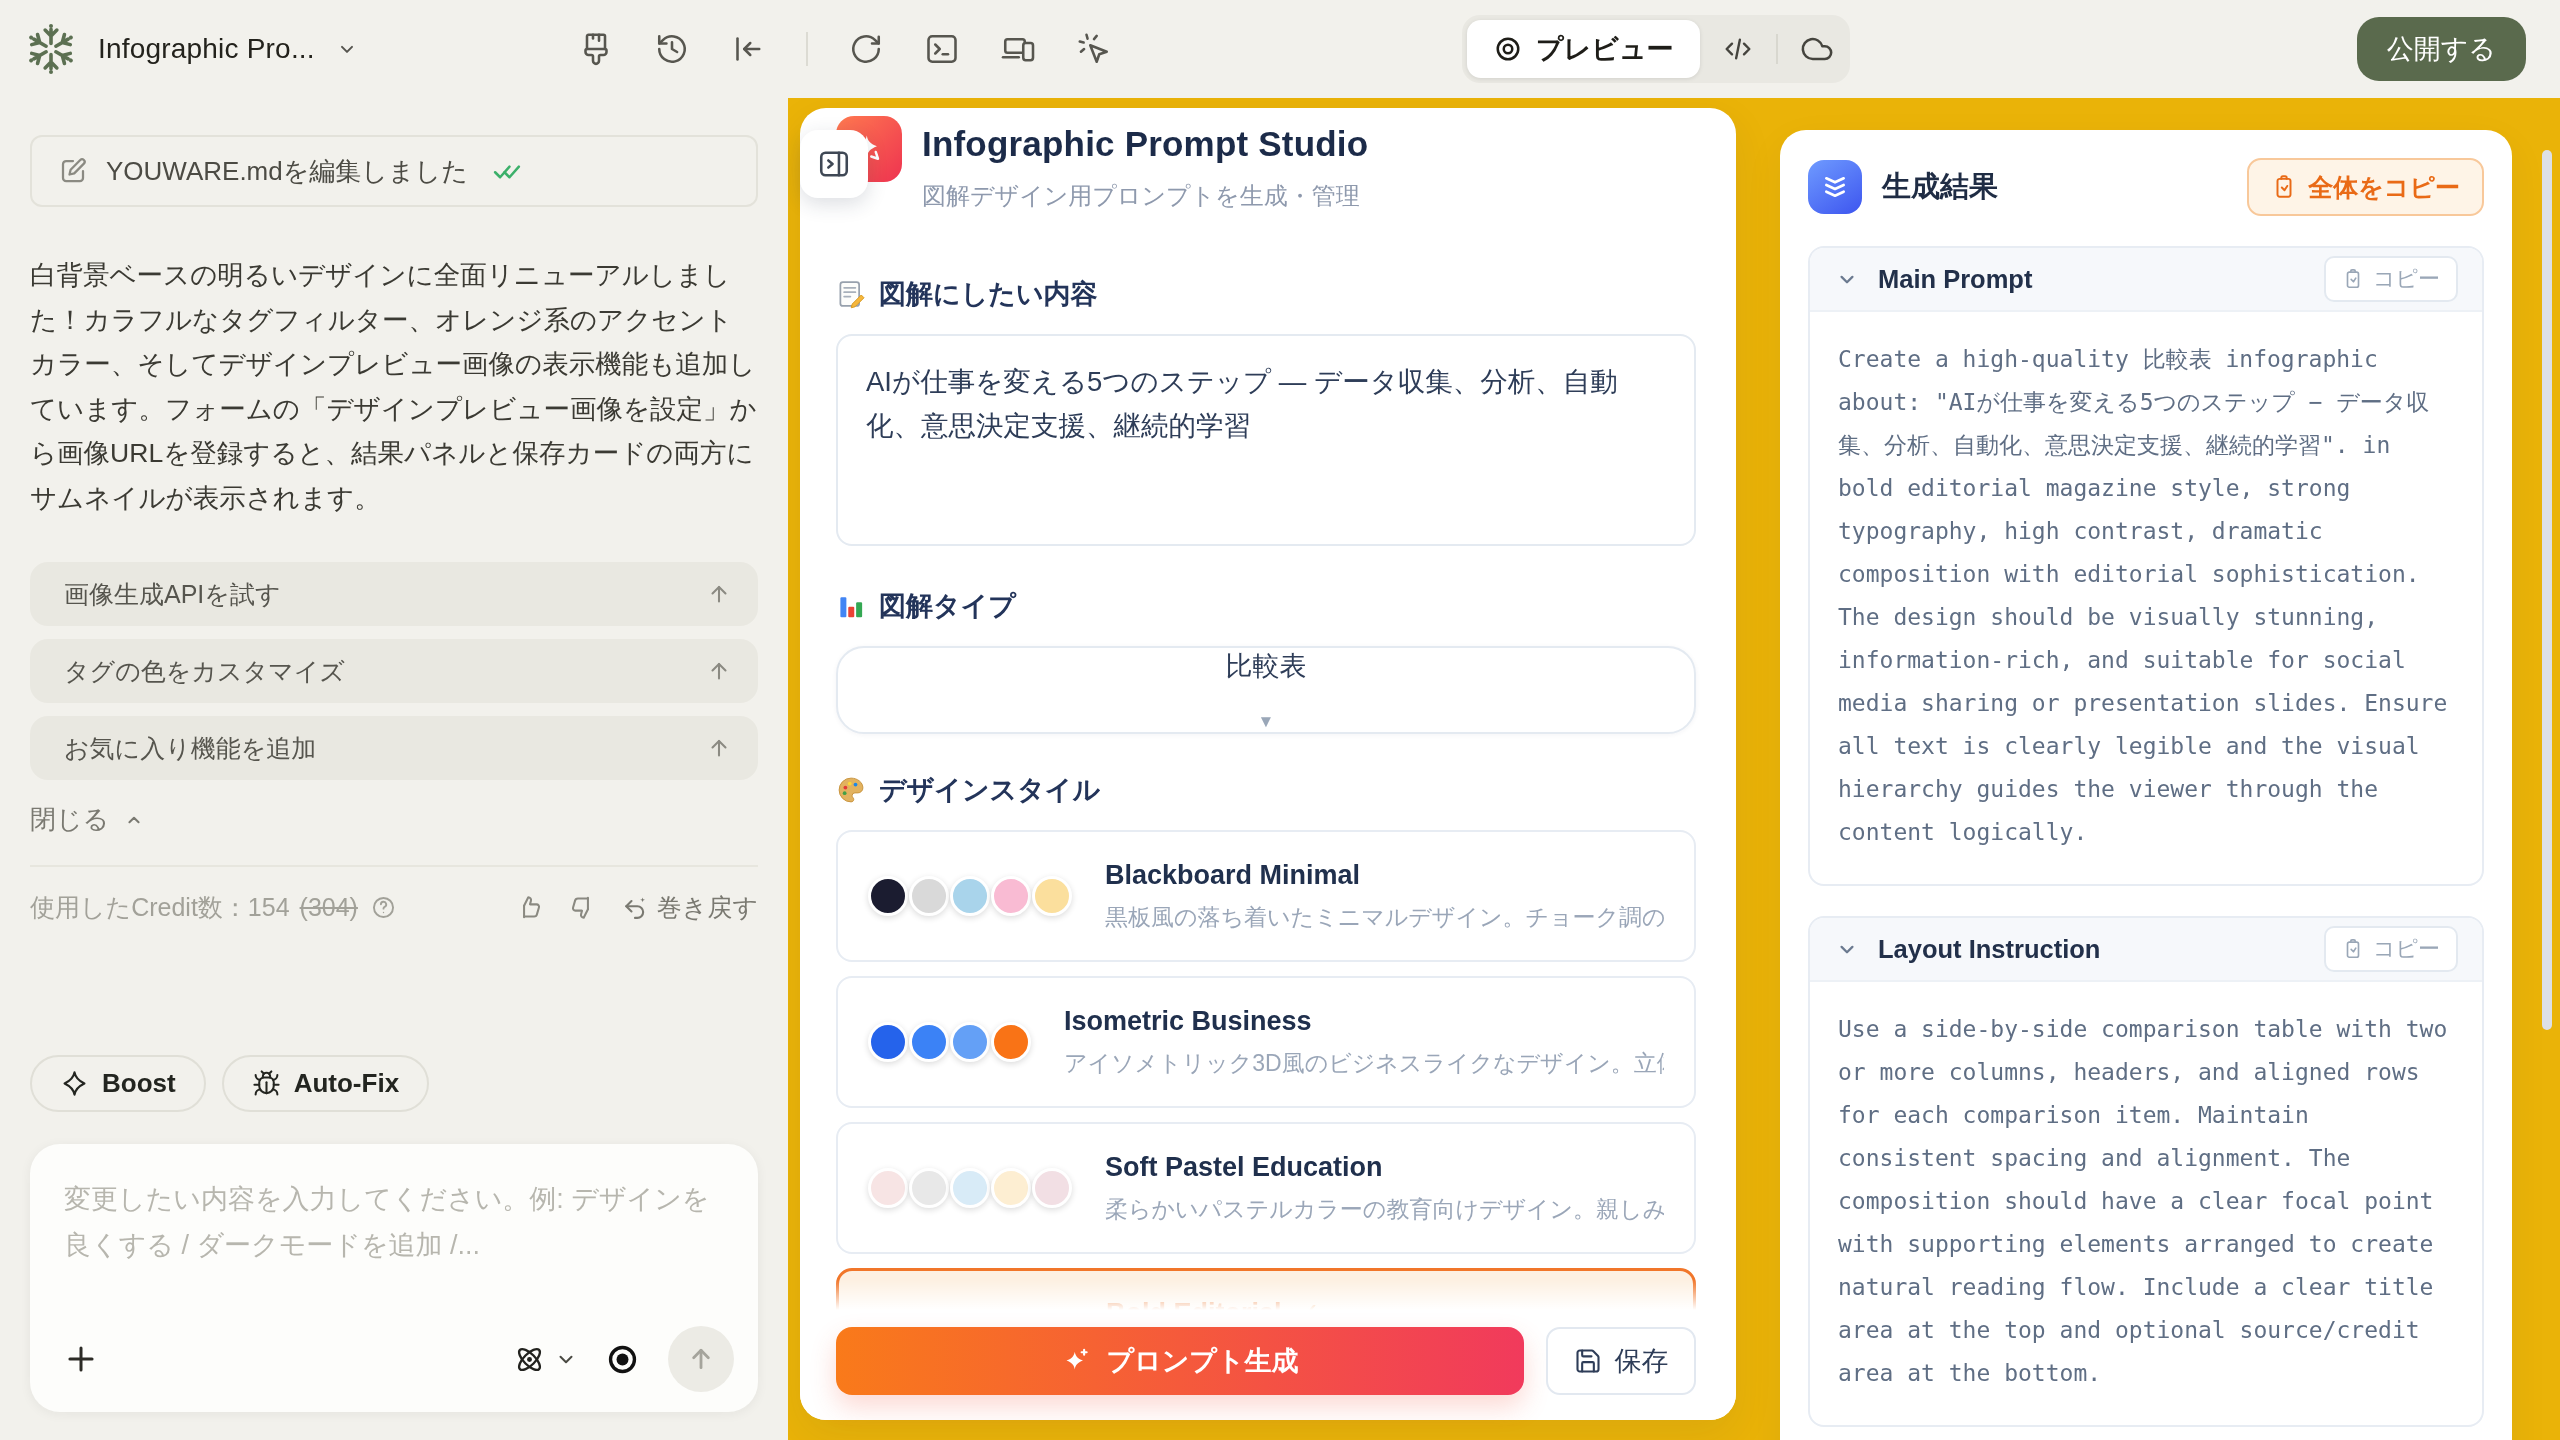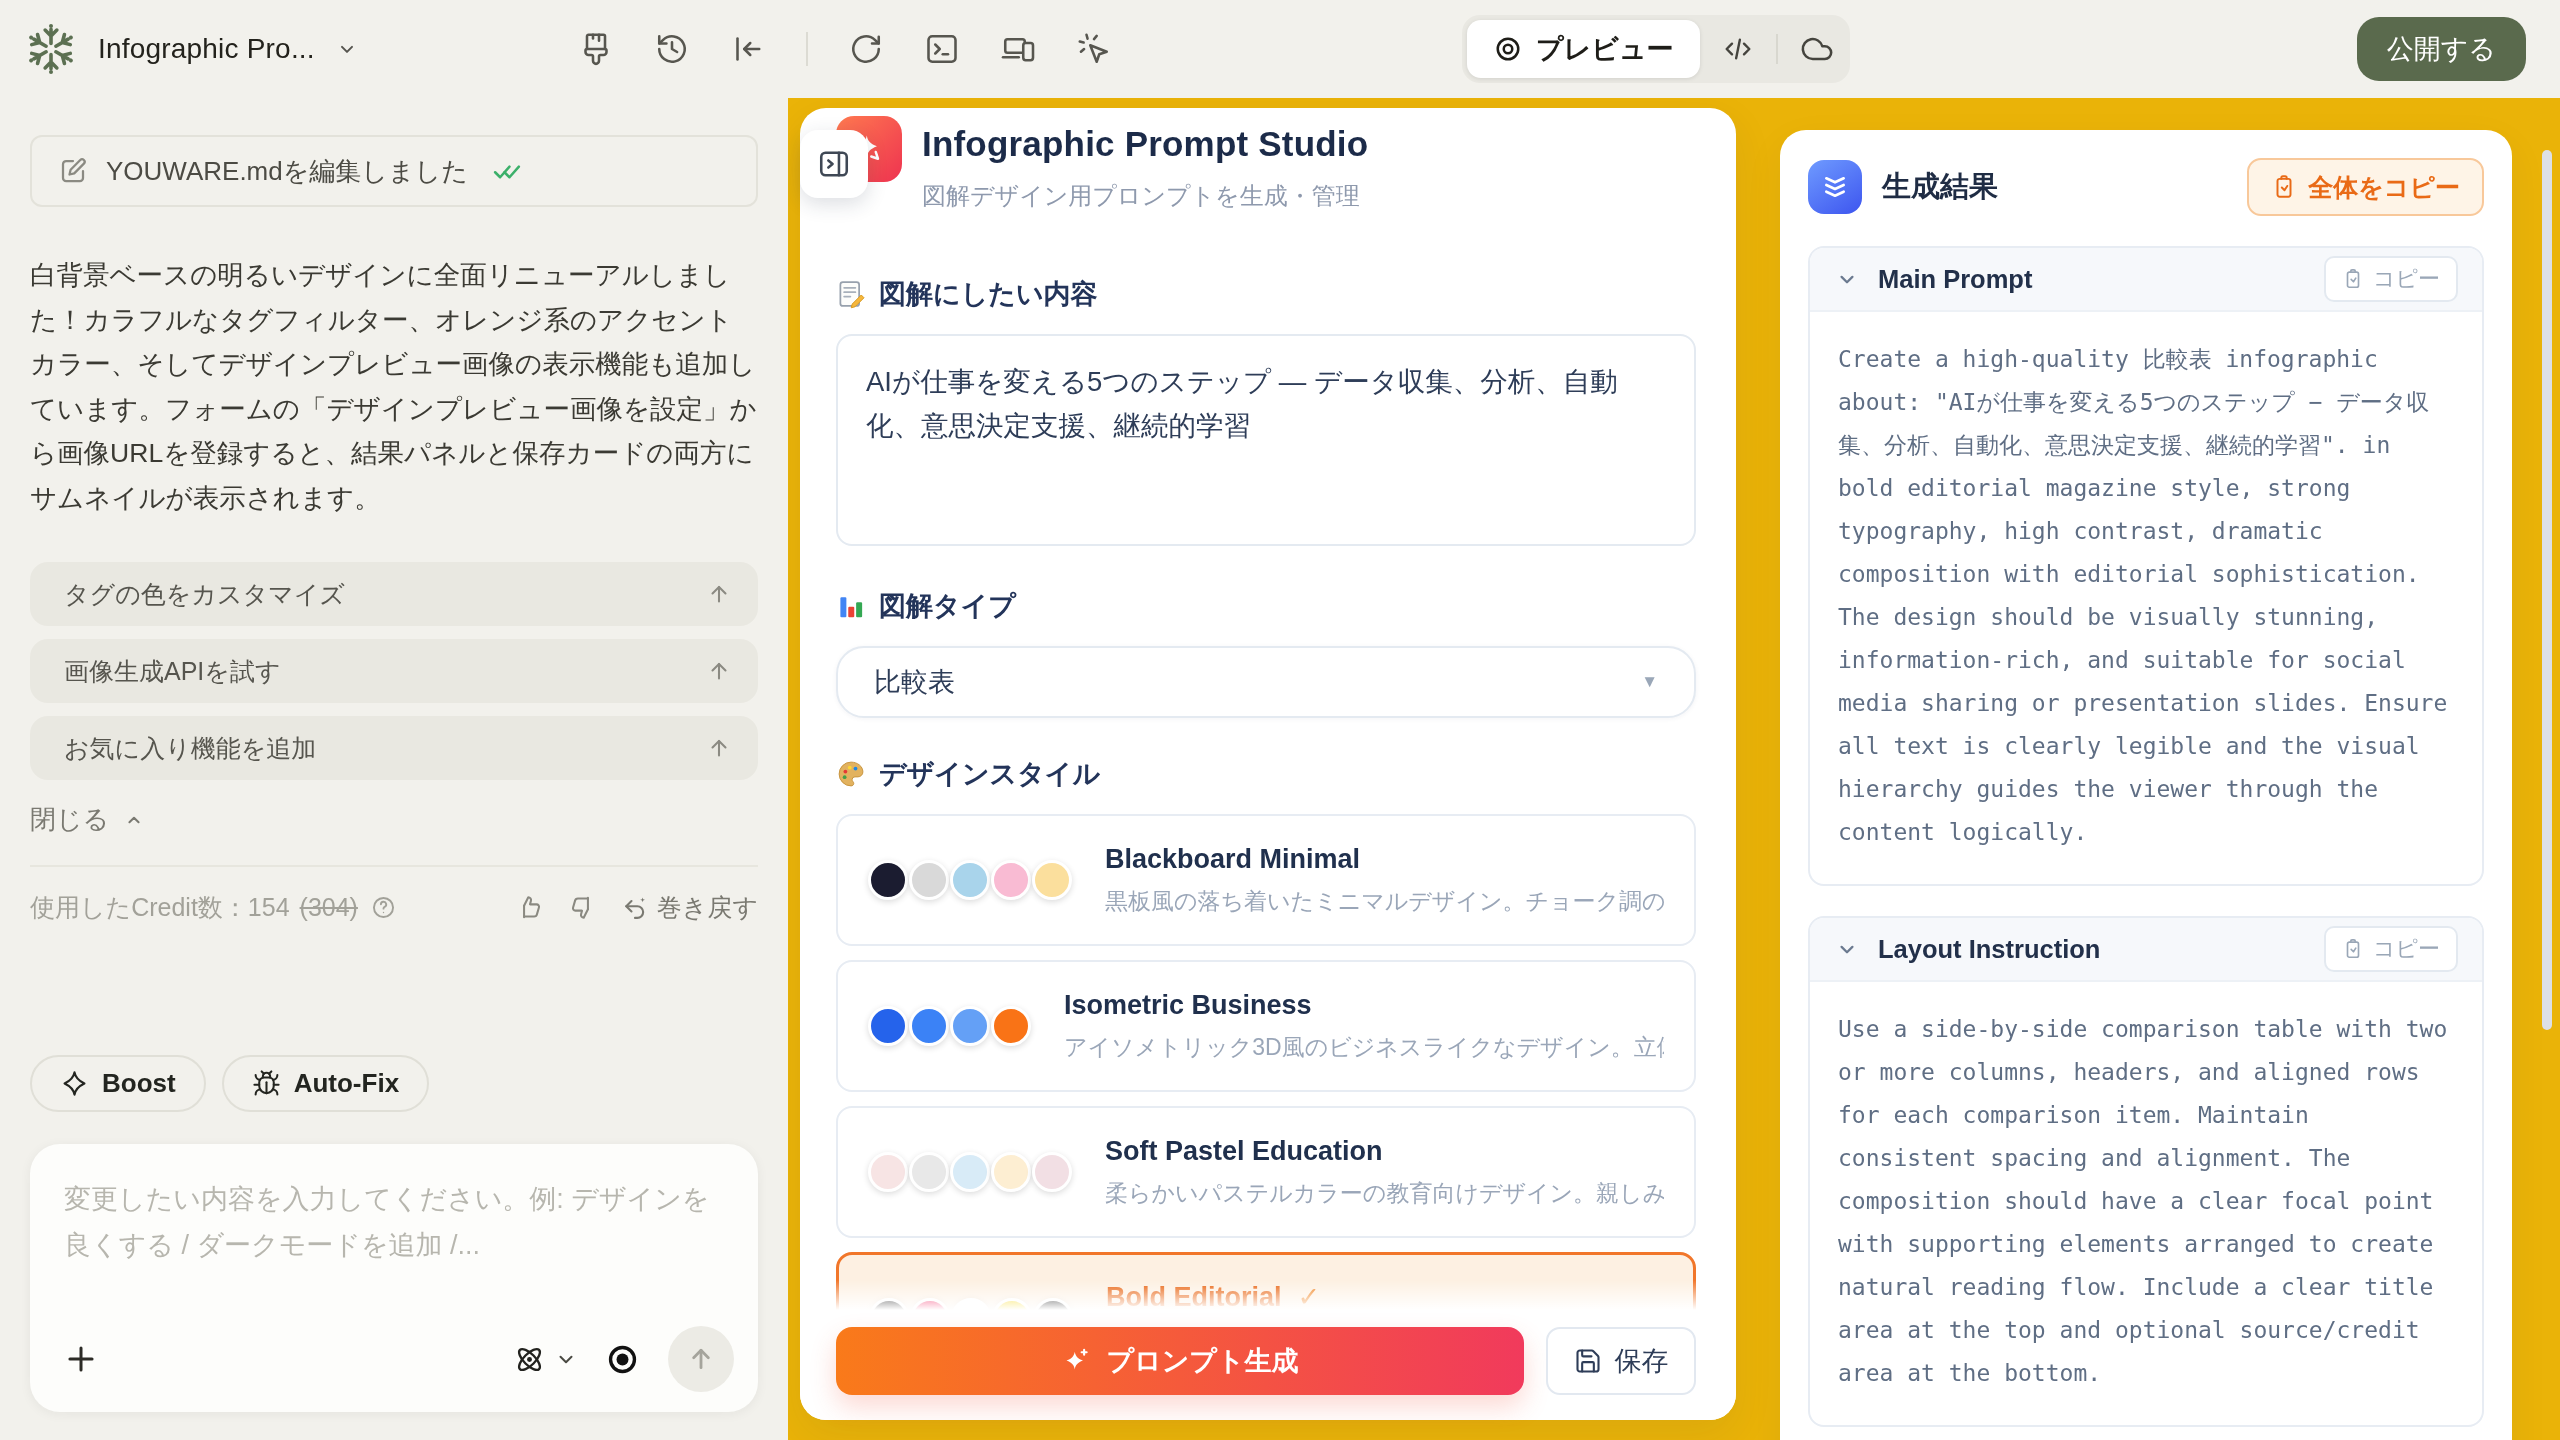--- a/index.html
+++ b/index.html
@@ -53,21 +53,21 @@
   .form-card { position:absolute; left:12px; top:10px; width:936px; height:1312px; background:#fff; border-radius:26px; box-shadow:0 14px 40px rgba(35,48,77,.08); }
   .panel-toggle-btn { position:absolute; left:0; top:22px; width:68px; height:68px; background:#fff; border-radius:18px; box-shadow:0 6px 20px rgba(35,48,77,.16); display:flex; align-items:center; justify-content:center; color:#3f4855; z-index:5; cursor:pointer; }
   .app-icon { position:absolute; left:36px; top:8px; width:66px; height:66px; border-radius:18px; background:linear-gradient(135deg,#ff7a50,#ee3350); display:flex; align-items:center; justify-content:center; z-index:1; }
   .app-header-text { position:absolute; left:122px; top:16px; }
   .app-title { font-size:35px; font-weight:800; color:#1c2b49; letter-spacing:.2px; }
   .app-subtitle { margin-top:16px; font-size:24px; color:#8e99ad; }
   .form-body { position:absolute; left:36px; right:40px; top:168px; }
   .field-label { display:flex; gap:13px; align-items:center; font-size:27px; font-weight:700; color:#23345a; margin:38px 0 22px; }
   .field-label:first-child { margin-top:0; }
   .content-box { width:100%; height:212px; border:2px solid #e4eaf1; border-radius:16px; padding:24px 28px; font-family:inherit; font-size:27.5px; line-height:44px; color:#2e3d58; resize:none; outline:none; background:#fff; }
-  .type-select { height:72px; border:2px solid #e4eaf1; border-radius:28px; box-shadow:0 1px 5px rgba(35,48,77,.05); display:flex; align-items:center; justify-content:space-between; padding:0 36px; font-size:27px; color:#2e3d58; background:#fff; cursor:pointer; }
+  .type-select { height:88px; border:2px solid #e4eaf1; border-radius:28px; box-shadow:0 1px 5px rgba(35,48,77,.05); display:flex; align-items:center; justify-content:space-between; padding:0 36px; font-size:27px; color:#2e3d58; background:#fff; cursor:pointer;flex-direction:column; }
   .select-caret { font-size:17px; color:#9aa7b8; }
   .style-list { display:flex; flex-direction:column; gap:14px; }
   .style-card { height:132px; border:2px solid #e7ecf3; border-radius:16px; display:flex; align-items:center; padding:0 30px; gap:32px; background:#fff; cursor:pointer; }
   .style-card.selected { border:3px solid #f1762a; background:#fdf0e2; }
   .dots { display:flex; }
   .dot { width:40px; height:40px; border-radius:50%; border:3px solid #fff; box-shadow:0 2px 6px rgba(0,0,0,.14); margin-right:1px; }
   .style-info { min-width:0; }
   .style-name { font-size:27px; font-weight:700; color:#20304d; display:flex; align-items:center; }
   .style-card.selected .style-name { color:#e8610e; }
   .style-check { color:#f0821e; font-size:27px; font-weight:700; margin-left:16px; }
@@ -233,30 +233,30 @@
             <path d="m2.5 13 4 4L14 8.5"></path>
             <path d="m10 13 4 4L21.5 8.5"></path>
           </svg>
       </span>
     </div>
 
     <div class="chat-msg">白背景ベースの明るいデザインに全面リニューアルしました！カラフルなタグフィルター、オレンジ系のアクセントカラー、そしてデザインプレビュー画像の表示機能も追加しています。フォームの「デザインプレビュー画像を設定」から画像URLを登録すると、結果パネルと保存カードの両方にサムネイルが表示されます。</div>
 
     <div class="chips">
       <div class="chip">
-        <span>タグの色をカスタマイズ</span>
+        <span>画像生成APIを試す</span>
         <span class="up-ic">
             <svg width="26" height="26" viewBox="0 0 24 24" fill="none" stroke="currentColor" stroke-width="1.9" stroke-linecap="round" stroke-linejoin="round">
               <path d="M12 19V5.5"></path>
               <path d="m6 11.5 6-6 6 6"></path>
             </svg>
           </span>
       </div>
       <div class="chip">
-        <span>画像生成APIを試す</span>
+        <span>タグの色をカスタマイズ</span>
         <span class="up-ic">
             <svg width="26" height="26" viewBox="0 0 24 24" fill="none" stroke="currentColor" stroke-width="1.9" stroke-linecap="round" stroke-linejoin="round">
               <path d="M12 19V5.5"></path>
               <path d="m6 11.5 6-6 6 6"></path>
             </svg>
           </span>
       </div>
       <div class="chip">
         <span>お気に入り機能を追加</span>
         <span class="up-ic">

